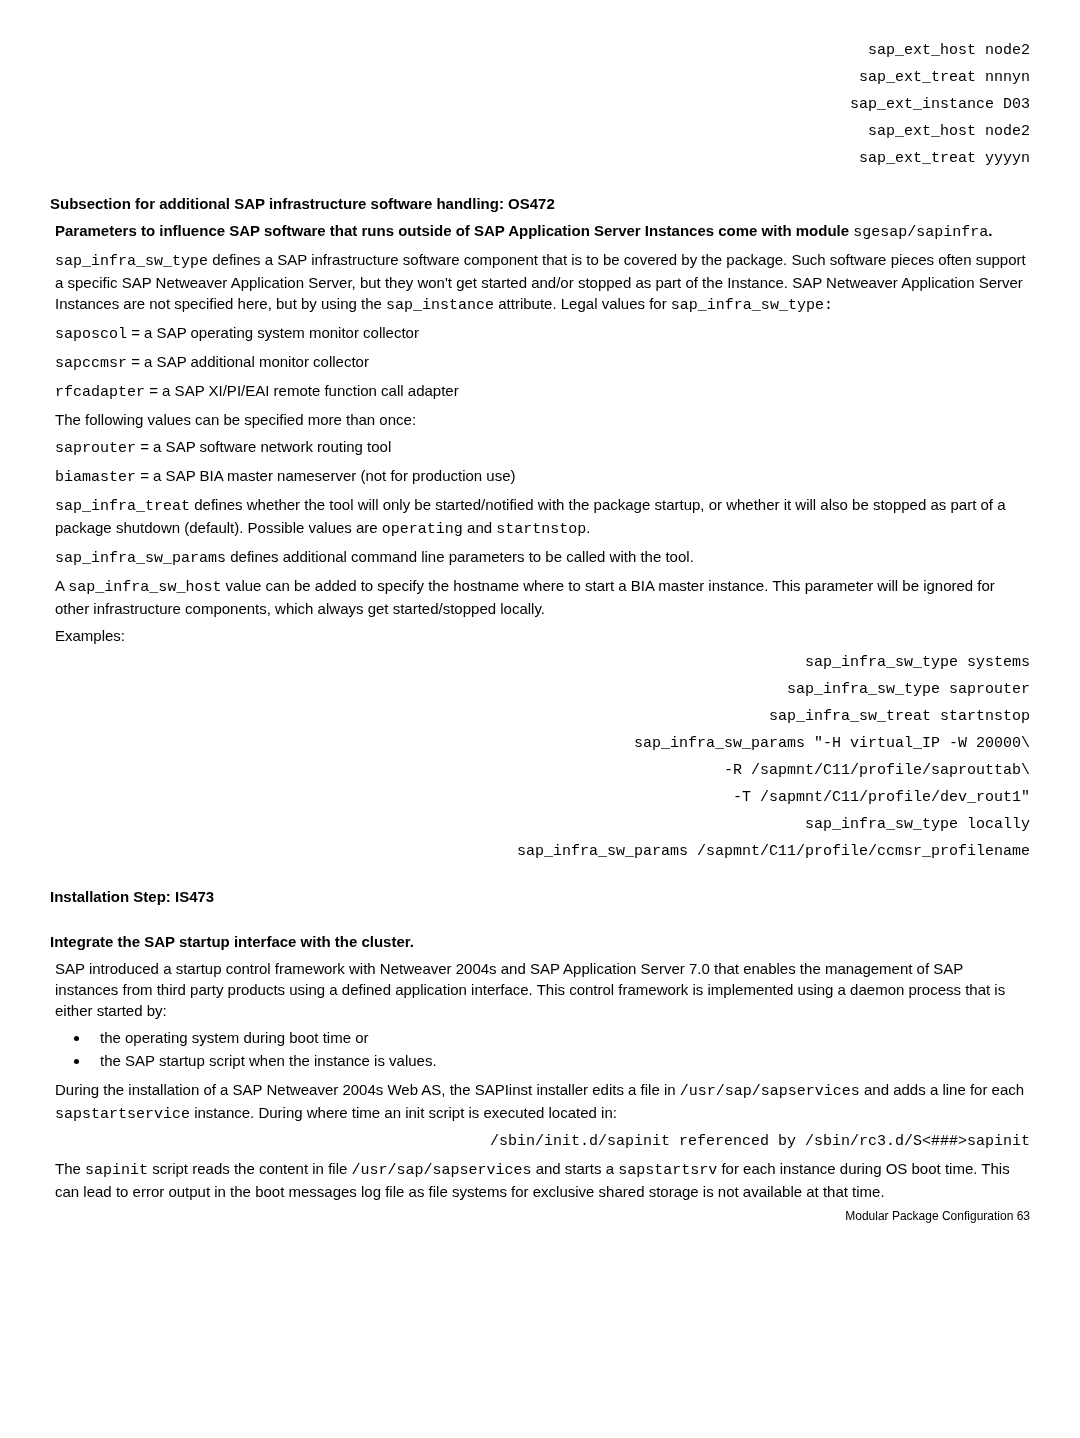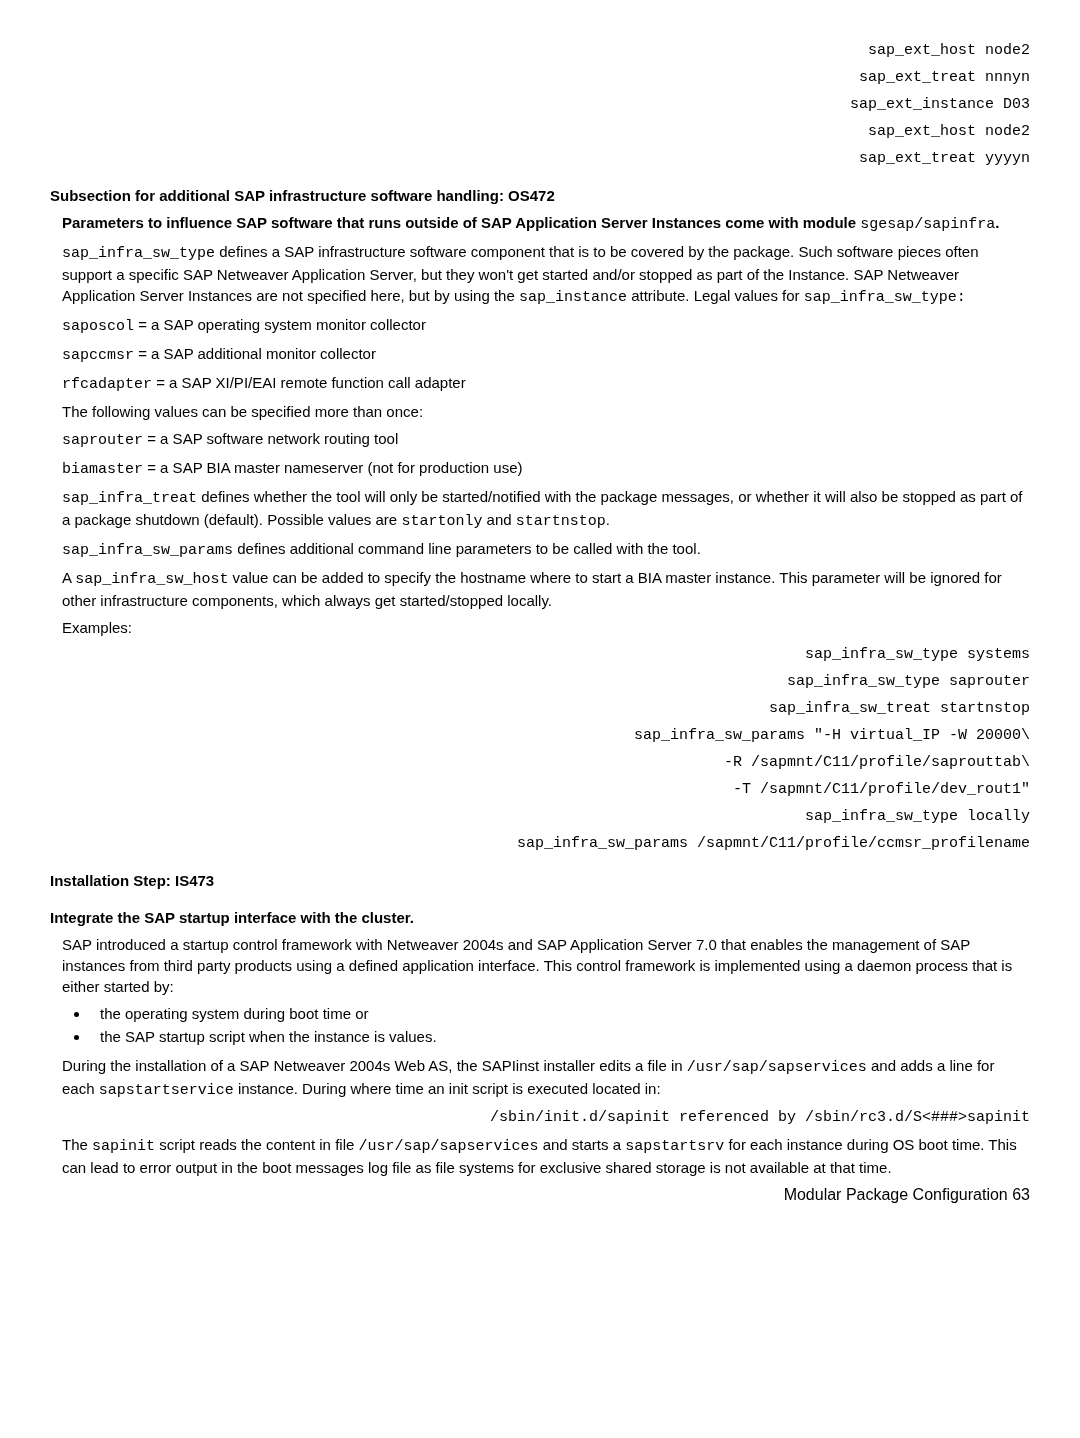--- a/index.html
+++ b/index.html
@@ -10,46 +10,46 @@
     margin: 0;
     padding: 40px 50px 30px 50px;
     width: 1080px;
     box-sizing: border-box;
   }
   .mono {
     font-family: "Courier New", Courier, monospace;
     font-size: 15px;
   }
   p {
-    margin: 0 0 6px 12px;
+    margin: 0 0 6px 5px;
   }
   .code-line {
     font-family: "Courier New", Courier, monospace;
     margin: 0 0 6px 0;
     display: block;
     text-align: right;
   }
   .bold {
     font-weight: bold;
   }
   .heading {
     font-weight: bold;
-    margin: 16px 0 6px 0;
+    margin: 24px 0 6px 0;
   }
   ul {
     margin: 4px 0 8px 0;
     padding-left: 40px;
   }
   li {
     margin: 2px 0;
     padding-left: 10px;
   }
   .footer {
     text-align: right;
-    font-size: 16px;
+    font-size: 12px;
   }
 </style>
 </head>
 <body>
 
 <span class="code-line">sap_ext_host node2</span>
 <span class="code-line">sap_ext_treat nnnyn</span>
 <span class="code-line">sap_ext_instance D03</span>
 <span class="code-line">sap_ext_host node2</span>
 <span class="code-line">sap_ext_treat yyyyn</span>
@@ -65,21 +65,21 @@
 <p><span class="mono">sapccmsr</span><span> = a SAP additional monitor collector</span></p>
 
 <p><span class="mono">rfcadapter</span><span> = a SAP XI/PI/EAI remote function call adapter</span></p>
 
 <p>The following values can be specified more than once:</p>
 
 <p><span class="mono">saprouter</span><span> = a SAP software network routing tool</span></p>
 
 <p><span class="mono">biamaster</span><span> = a SAP BIA master nameserver (not for production use)</span></p>
 
-<p><span class="mono">sap_infra_treat</span><span> defines whether the tool will only be started/notified with the package messages, or whether it will also be stopped as part of a package shutdown (default). Possible values are </span><span class="mono">startonly</span><span> and </span><span class="mono">startnstop</span><span>.</span></p>
+<p><span class="mono">sap_infra_treat</span><span> defines whether the tool will only be started/notified with the package startup, or whether it will also be stopped as part of a package shutdown (default). Possible values are </span><span class="mono">operating</span><span> and </span><span class="mono">startnstop</span><span>.</span></p>
 
 <p><span class="mono">sap_infra_sw_params</span><span> defines additional command line parameters to be called with the tool.</span></p>
 
 <p><span>A </span><span class="mono">sap_infra_sw_host</span><span> value can be added to specify the hostname where to start a BIA master instance. This parameter will be ignored for other infrastructure components, which always get started/stopped locally.</span></p>
 
 <p>Examples:</p>
 
 <span class="code-line">sap_infra_sw_type systems</span>
 <span class="code-line">sap_infra_sw_type saprouter</span>
 <span class="code-line">sap_infra_sw_treat startnstop</span>

